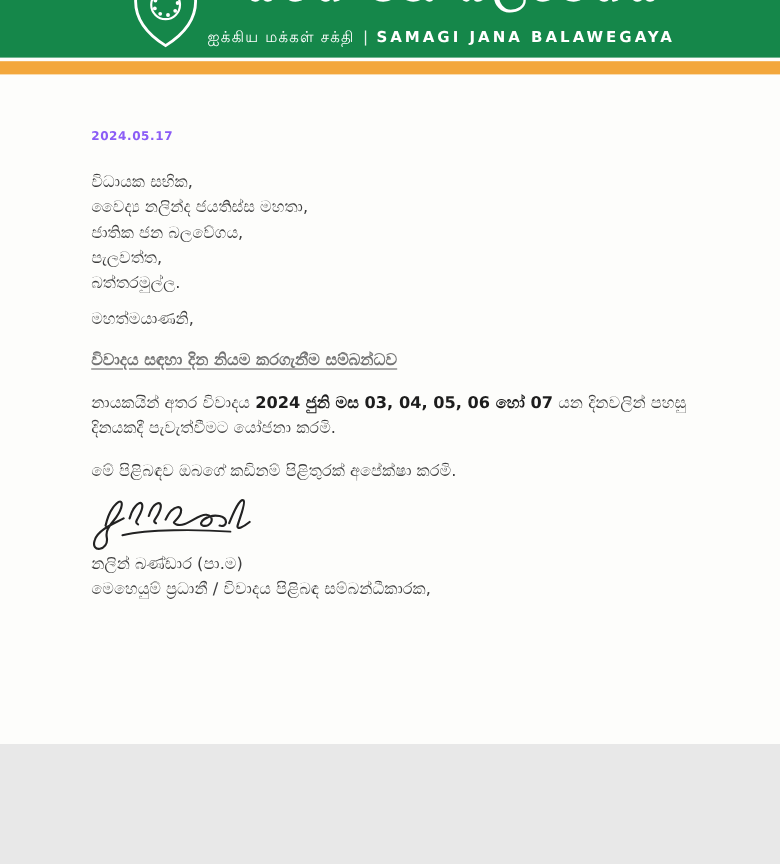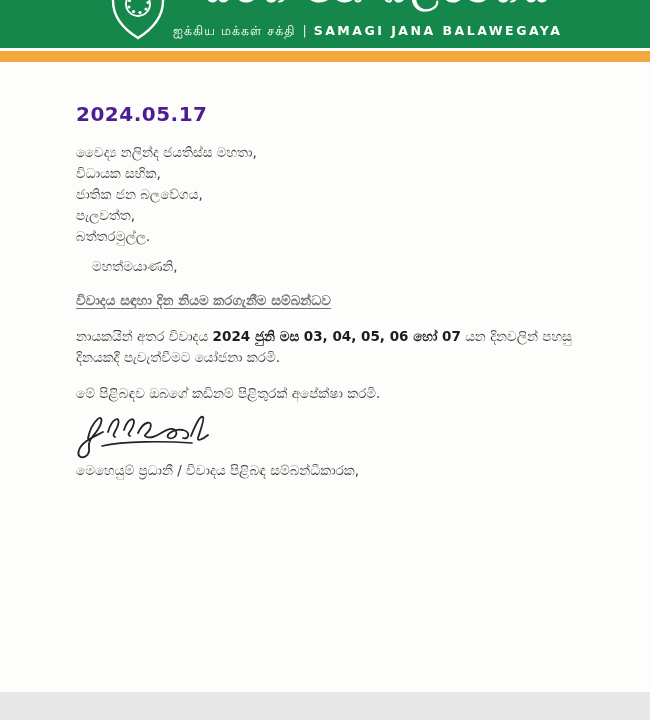--- a/index.html
+++ b/index.html
@@ -1,17 +1,17 @@
 <!DOCTYPE html>
 <html><head>
 <meta charset="utf-8">
 <style>
   html,body{margin:0;padding:0;background:#e8e8e8;}
   .page{
-    position:relative;width:650px;height:692px;margin:0 auto;
+    position:relative;width:650px;height:620px;margin:0 auto;
     background:#fdfdfb;overflow:hidden;
     font-family:"DejaVu Sans","Liberation Sans",sans-serif;
   }
   
   .banner{position:absolute;top:0;left:0;width:650px;height:48px;background:#15874a;overflow:hidden;}
   .banner-title{
     position:absolute;top:-31px;left:205px;height:40px;
     font-size:36px;font-weight:bold;color:#ffffff;letter-spacing:3px;white-space:nowrap;
   }
   .logo-wrap{position:absolute;left:108px;top:0;width:60px;height:44px;overflow:hidden;}
@@ -21,23 +21,23 @@
   }
   .tagline .tamil{letter-spacing:1px;}
   .tagline .divider{margin:0 7px;opacity:.9;}
   .tagline .eng{font-weight:bold;letter-spacing:2.5px;}
   .stripe-top{position:absolute;top:51px;left:0;width:650px;height:11px;background:#f3a73c;}
   
   .content{
     position:absolute;left:76px;top:104px;width:514px;
     color:#3e3e3e;font-size:13.5px;line-height:21px;
   }
-  .date{font-size:20px;font-weight:600;color:#4c1d95;letter-spacing:.5px;margin:0 0 17px 0;}
+  .date{font-size:10px;font-weight:600;color:#8b5cf6;letter-spacing:.5px;margin:0 0 17px 0;}
   .recipient div{white-space:nowrap;}
-  .salutation{margin-top:9px;margin-left:16px;}
+  .salutation{margin-top:9px;}
   .subject{
     display:inline-block;margin-top:13px;font-weight:bold;color:#737373;
     text-decoration:underline;text-underline-offset:3px;
   }
   .para{margin:15px 0 0 0;}
   .para b{color:#1d1d1d;}
   .closing{margin-top:20px;}
   .sig-image{display:block;margin:4px 0 0 -4px;}
   .sig-name{margin-top:0;}
   
@@ -74,22 +74,22 @@
       <span class="tamil">ஐக்கிய மக்கள் சக்தி</span><span class="divider">|</span><span class="eng">SAMAGI JANA BALAWEGAYA</span>
     </div>
   </div>
   <div class="stripe-top"></div>
 
   <div class="content">
 
     <div class="date">2024.05.17</div>
 
     <div class="recipient">
+      <div>විධායක සභික,</div>
       <div>වෛද්‍ය නලින්ද ජයතිස්ස මහතා,</div>
-      <div>විධායක සභික,</div>
       <div>ජාතික ජන බලවේගය,</div>
       <div>පැලවත්ත,</div>
       <div>බත්තරමුල්ල.</div>
     </div>
 
     <div class="salutation">මහත්මයාණනි,</div>
 
     <div>
       <span class="subject">විවාදය සඳහා දින නියම කරගැනීම සම්බන්ධව</span>
     </div>
@@ -108,19 +108,20 @@
     <svg class="sig-image" width="160" height="52" viewBox="0 0 160 52" fill="none" xmlns="http://www.w3.org/2000/svg">
       <path d="M16 30 C 20 12, 32 4, 29 15 C 26 26, 15 30, 17 40 C 19 51, 3 53, 7 42 C 10 33, 24 28, 31 24" stroke="#222" stroke-width="1.8" stroke-linecap="round"></path>
       <path d="M36 24 C 40 10, 49 7, 46 17 C 44 24, 39 27, 43 29" stroke="#222" stroke-width="1.8" stroke-linecap="round"></path>
       <path d="M52 22 C 56 9, 65 8, 61 18 C 59 24, 54 26, 58 28" stroke="#222" stroke-width="1.8" stroke-linecap="round"></path>
       <path d="M66 25 C 72 12, 82 12, 78 21 C 75 27, 70 27, 75 29 C 83 32, 93 20, 100 21 C 108 22, 104 32, 97 30 C 92 28, 101 20, 111 22 C 119 24, 117 32, 111 30" stroke="#222" stroke-width="1.8" stroke-linecap="round"></path>
       <path d="M119 28 C 123 18, 128 7, 131 9 C 133 11, 128 23, 126 30 C 125 34, 131 31, 136 27" stroke="#222" stroke-width="1.8" stroke-linecap="round"></path>
       <path d="M30 38 C 52 33, 92 33, 120 35" stroke="#222" stroke-width="1.6" stroke-linecap="round"></path>
     </svg>
 
     <div class="sig-block">
+      <div class="sig-name">නලින් බණ්ඩාර (පා.ම)</div>
       <div>මෙහෙයුම් ප්‍රධානී / විවාදය පිළිබඳ සම්බන්ධීකාරක,</div>
     </div>
   </div>
 
   <div class="footer-orange"></div>
   <div class="footer-green"></div>
 </div>
 
 </body></html>

